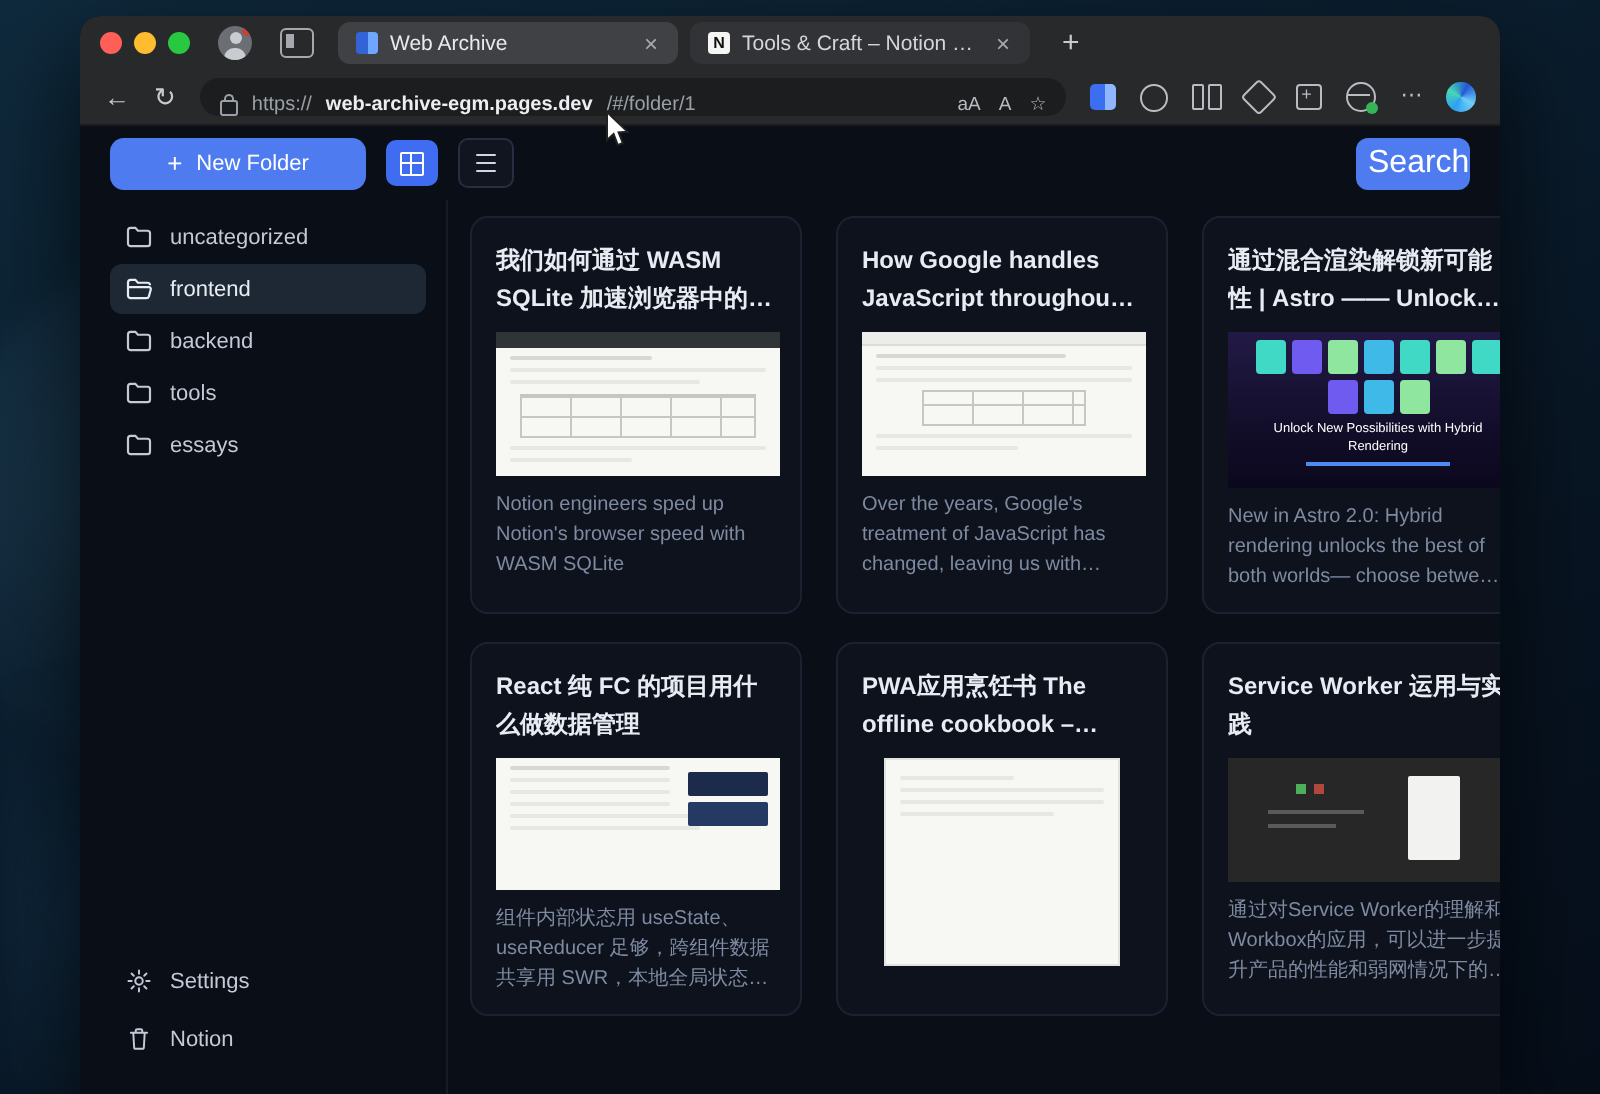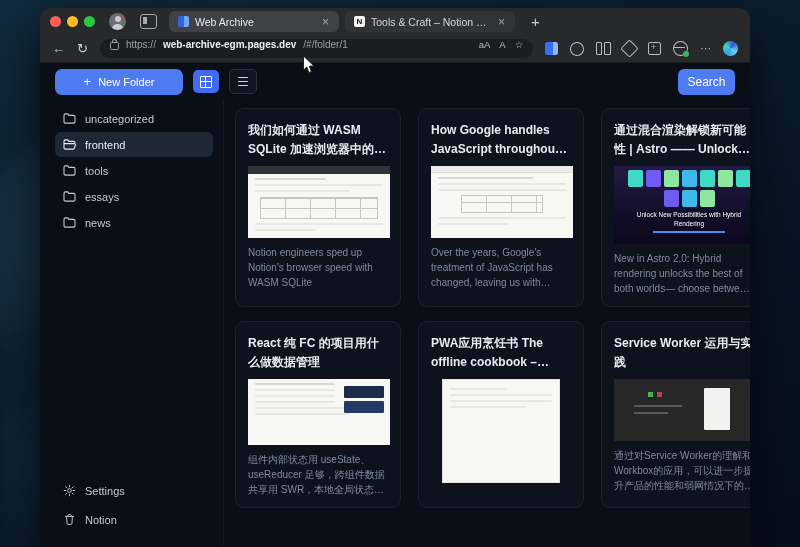--- a/index.html
+++ b/index.html
@@ -34,21 +34,21 @@
   .fav1{width:11px;height:11px;border-radius:2px;flex:0 0 auto;
     background:linear-gradient(90deg,#3264d8 55%,#6fa6ff 55%);}
   .fav2{width:11px;height:11px;border-radius:2px;background:#f5f5f3;color:#111;font-size:8px;font-weight:bold;
     display:flex;align-items:center;justify-content:center;flex:0 0 auto;}
   .tclose{color:#a7abb0;font-size:12px;line-height:1;padding:0 1px;}
   .newtab{color:#c7cbd0;font-size:15px;margin-left:10px;}
 
   .toolbar{height:27px;background:#28292b;display:flex;align-items:center;padding:0 12px;gap:12px;
     border-bottom:1px solid #1a1b1d;}
   .navbtn{color:#c7cbd0;font-size:13px;line-height:1;}
-  .addr{width:420px;height:19px;background:#1c1d1f;border-radius:10px;display:flex;align-items:flex-start;
+  .addr{width:420px;height:19px;background:#1c1d1f;border-radius:10px;display:flex;align-items:flex-end;
     padding:0 10px;gap:7px;font-size:10px;}
   .lock{width:7px;height:6px;border:1.2px solid #9aa0a6;border-radius:1.5px;position:relative;margin-top:3px;flex:0 0 auto;}
   .lock:before{content:"";position:absolute;left:0.8px;top:-4px;width:3.4px;height:3.4px;border:1.2px solid #9aa0a6;
     border-bottom:none;border-radius:3px 3px 0 0;}
   .u-scheme,.u-path{color:#9aa0a6;}
   .u-domain{color:#eceef1;font-weight:bold;}
   .addr .right{margin-left:auto;display:flex;align-items:center;gap:9px;color:#b9bdc2;font-size:9.5px;}
   .ico{color:#b9bdc2;font-size:11px;line-height:1;}
   .splitblue{width:13px;height:13px;border-radius:2.5px;background:linear-gradient(90deg,#3b6ef0 58%,#8fb6ff 58%);}
   .circ{width:12px;height:12px;border-radius:50%;border:1.5px solid #b9bdc2;}
@@ -77,21 +77,21 @@
   .listglyph{width:10px;display:flex;flex-direction:column;gap:2.4px;}
   .listglyph i{display:block;height:1.4px;background:#cfd6e4;border-radius:1px;}
   .searchwrap{margin-left:auto;display:flex;align-items:center;gap:8px;}
   .searchbox{width:172px;height:25px;background:#0e1420;border:1px solid #242d40;border-radius:6px;
     display:flex;align-items:center;padding:0 9px;gap:7px;}
   .mag{width:7px;height:7px;border:1.4px solid #8a93a5;border-radius:50%;position:relative;flex:0 0 auto;}
   .mag:after{content:"";position:absolute;right:-3px;bottom:-2.5px;width:4px;height:1.4px;background:#8a93a5;transform:rotate(45deg);}
   .searchbox input{background:transparent;border:0;outline:none;color:#dfe5ee;font-size:10.5px;width:100%;
     font-family:inherit;}
   .searchbox input::placeholder{color:#78829b;}
-  .searchbtn{width:57px;height:26px;background:#4e7cf0;border:0;border-radius:6px;color:#fff;font-size:12px;
+  .searchbtn{width:57px;height:26px;background:#4e7cf0;border:0;border-radius:6px;color:#fff;font-size:16px;
     font-family:inherit;}
   .appbody{flex:1;display:flex;min-height:0;}
   .sidebar{width:158px;flex:0 0 auto;padding:6px 10px 14px 15px;display:flex;flex-direction:column;
     border-right:1px solid #151b28;}
   .sitem{display:flex;align-items:center;gap:9px;height:25px;padding:0 8px;border-radius:6px;
     color:#c3cad6;font-size:11px;margin-bottom:1px;}
   .sitem svg{flex:0 0 auto;}
   .sitem.active{background:#1e2835;color:#e8edf4;}
   .sidefoot{margin-top:auto;display:flex;flex-direction:column;gap:3px;justify-content:center;}
 
@@ -228,33 +228,33 @@
           <div class="sitem active">
             <svg width="13" height="11" viewBox="0 0 14 12">
                 <path d="M1 2.5C1 1.7 1.6 1 2.4 1H5l1.4 1.6h5.2c.8 0 1.4.6 1.4 1.4M1.6 5h10.8c.7 0 1.2.7 1 1.4l-1 3.6c-.2.6-.7 1-1.3 1H2.4C1.6 11 1 10.3 1 9.5V2.5" fill="none" stroke="currentColor" stroke-width="1.2"></path>
               </svg>
             <span>frontend</span>
           </div>
           <div class="sitem">
             <svg width="13" height="11" viewBox="0 0 14 12">
                 <path d="M1 2.5C1 1.7 1.6 1 2.4 1H5l1.4 1.6h5.2c.8 0 1.4.6 1.4 1.4v5.5c0 .8-.6 1.5-1.4 1.5H2.4C1.6 11 1 10.3 1 9.5Z" fill="none" stroke="currentColor" stroke-width="1.2"></path>
               </svg>
+            <span>backend</span>
+          </div>
+          <div class="sitem">
+            <svg width="13" height="11" viewBox="0 0 14 12">
+                <path d="M1 2.5C1 1.7 1.6 1 2.4 1H5l1.4 1.6h5.2c.8 0 1.4.6 1.4 1.4v5.5c0 .8-.6 1.5-1.4 1.5H2.4C1.6 11 1 10.3 1 9.5Z" fill="none" stroke="currentColor" stroke-width="1.2"></path>
+              </svg>
             <span>tools</span>
           </div>
           <div class="sitem">
             <svg width="13" height="11" viewBox="0 0 14 12">
                 <path d="M1 2.5C1 1.7 1.6 1 2.4 1H5l1.4 1.6h5.2c.8 0 1.4.6 1.4 1.4v5.5c0 .8-.6 1.5-1.4 1.5H2.4C1.6 11 1 10.3 1 9.5Z" fill="none" stroke="currentColor" stroke-width="1.2"></path>
               </svg>
             <span>essays</span>
-          </div>
-          <div class="sitem">
-            <svg width="13" height="11" viewBox="0 0 14 12">
-                <path d="M1 2.5C1 1.7 1.6 1 2.4 1H5l1.4 1.6h5.2c.8 0 1.4.6 1.4 1.4v5.5c0 .8-.6 1.5-1.4 1.5H2.4C1.6 11 1 10.3 1 9.5Z" fill="none" stroke="currentColor" stroke-width="1.2"></path>
-              </svg>
-            <span>news</span>
           </div>
 
           <div class="sidefoot">
             <div class="sitem">
               <svg width="13" height="13" viewBox="0 0 16 16">
                   <circle cx="8" cy="8" r="2.3" fill="none" stroke="currentColor" stroke-width="1.2"></circle>
                   <path d="M8 1.5v2M8 12.5v2M1.5 8h2M12.5 8h2M3.4 3.4l1.4 1.4M11.2 11.2l1.4 1.4M12.6 3.4l-1.4 1.4M4.8 11.2l-1.4 1.4" stroke="currentColor" stroke-width="1.2" stroke-linecap="round"></path>
                 </svg>
               <span>Settings</span>
             </div>

